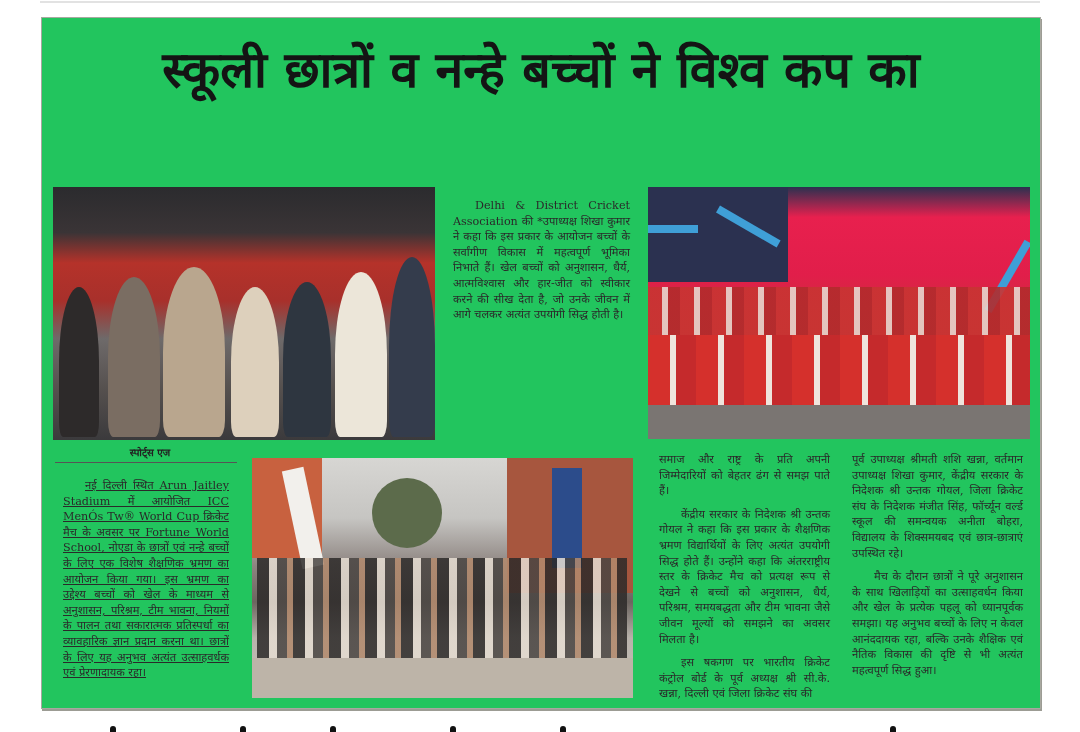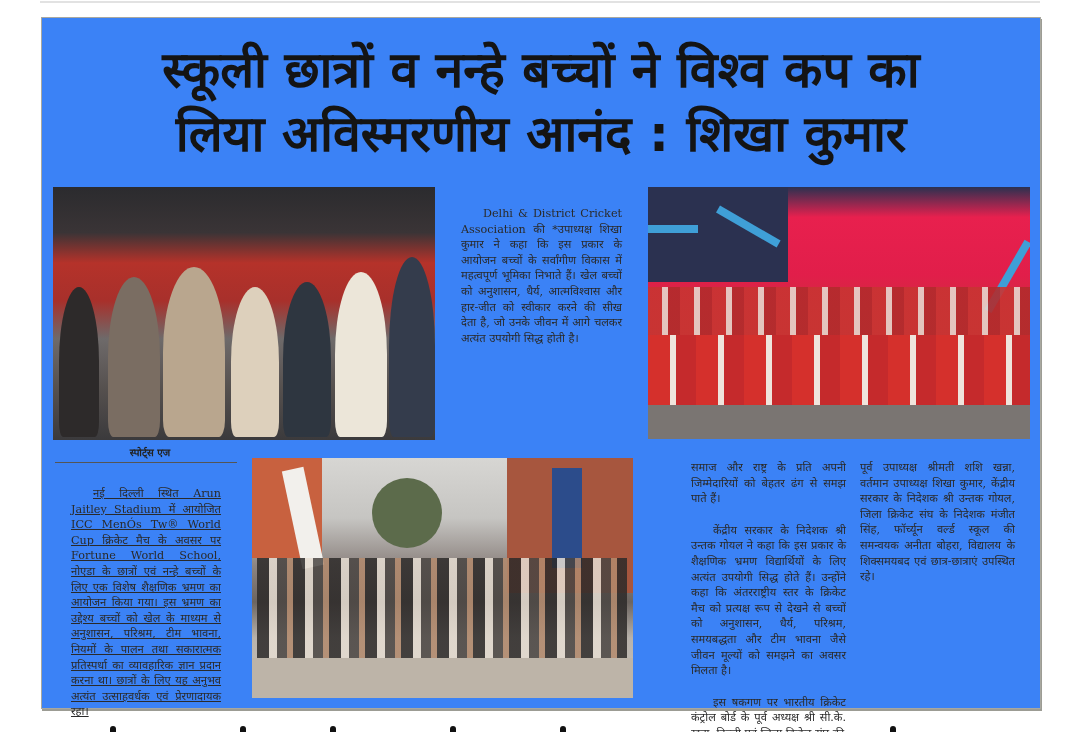--- a/index.html
+++ b/index.html
@@ -3,21 +3,21 @@
   <meta charset="utf-8">
   <style>
     html, body { margin: 0; padding: 0; }
     body {
       width: 1080px; height: 732px; background: #ffffff; position: relative; overflow: hidden;
       font-family: "DejaVu Serif", serif;
     }
     .topline { position: absolute; left: 40px; top: 1px; width: 1000px; height: 2px; background: #e2e2e2; }
     .clip {
       position: absolute; left: 41px; top: 17px; width: 998px; height: 690px;
-      background: #3b82f6; border: 1px solid #a8a8a0;
+      background: #22c55e; border: 1px solid #a8a8a0;
       box-shadow: 1px 2px 0 #9c9c94;
     }
     .headline {
       position: absolute; left: 0; width: 998px; text-align: center;
       font-family: "DejaVu Sans", sans-serif; font-weight: bold; color: #141414;
       font-size: 50px; letter-spacing: 0px; line-height: 60px;
     }
     .h1 { top: 22px; }
     .h2 { top: 86px; }
     .photo { position: absolute; overflow: hidden; }
@@ -36,37 +36,36 @@
     .crowd { position: absolute; border-radius: 50% 50% 10% 10%; }
     .caption {
       position: absolute; left: 23px; top: 427px; width: 170px; text-align: center;
       font-family: "DejaVu Sans", sans-serif; font-weight: bold; font-size: 10px; color: #222;
     }
     .capline { position: absolute; left: 13px; top: 444px; width: 182px; height: 1px; background: #555; }
     .col {
       position: absolute; font-size: 11.2px; line-height: 15.6px; color: #2a2a2a;
       text-align: justify; font-family: "DejaVu Serif", serif;
     }
-    .col p { margin: 16px; text-indent: 22px; }
+    .col p { margin: 8px; text-indent: 22px; }
     .c1 { left: 13px; top: 452px; width: 182px; text-decoration: underline; }
     .c2 { left: 403px; top: 172px; width: 193px; }
-    .c3 { left: 633px; top: 426px; width: 187px; }
+    .c3 { left: 609px; top: 426px; width: 187px; }
     .c4 { left: 802px; top: 426px; width: 187px; }
     .bottomline { position: absolute; left: 40px; top: 722px; width: 1000px; height: 10px; overflow: hidden; }
     .bottomline span { position: absolute; top: 4px; width: 6px; height: 6px; background: #111; border-radius: 50% 50% 0 0; }
   </style>
 </head>
 <body>
 
 <div class="topline"></div>
 
 <div class="clip">
 
   <div class="headline h1">स्कूली छात्रों व नन्हे बच्चों ने विश्व कप का</div>
-  <div class="headline h2">लिया अविस्मरणीय आनंद : शिखा कुमार</div>
 
   <div class="photo ph1">
     <div class="crowd" style="left:6px;top:100px;width:40px;height:150px;background:#2d2a2a;"></div>
     <div class="crowd" style="left:55px;top:90px;width:52px;height:160px;background:#7a6d62;"></div>
     <div class="crowd" style="left:110px;top:80px;width:62px;height:170px;background:#b9a68e;"></div>
     <div class="crowd" style="left:178px;top:100px;width:48px;height:150px;background:#ddd0bc;"></div>
     <div class="crowd" style="left:230px;top:95px;width:48px;height:155px;background:#2e3640;"></div>
     <div class="crowd" style="left:282px;top:85px;width:52px;height:165px;background:#ece6d9;"></div>
     <div class="crowd" style="left:336px;top:70px;width:46px;height:180px;background:#343c4c;"></div>
   </div>
@@ -103,20 +102,21 @@
   </div>
 
   <div class="col c3">
     <p style="text-indent:0">समाज और राष्ट्र के प्रति अपनी जिम्मेदारियों को बेहतर ढंग से समझ पाते हैं।</p>
     <p>केंद्रीय सरकार के निदेशक श्री उन्तक गोयल ने कहा कि इस प्रकार के शैक्षणिक भ्रमण विद्यार्थियों के लिए अत्यंत उपयोगी सिद्ध होते हैं। उन्होंने कहा कि अंतरराष्ट्रीय स्तर के क्रिकेट मैच को प्रत्यक्ष रूप से देखने से बच्चों को अनुशासन, धैर्य, परिश्रम, समयबद्धता और टीम भावना जैसे जीवन मूल्यों को समझने का अवसर मिलता है।</p>
     <p>इस षकगण पर भारतीय क्रिकेट कंट्रोल बोर्ड के पूर्व अध्यक्ष श्री सी.के. खन्ना, दिल्ली एवं जिला क्रिकेट संघ की</p>
   </div>
 
   <div class="col c4">
     <p style="text-indent:0">पूर्व उपाध्यक्ष श्रीमती शशि खन्ना, वर्तमान उपाध्यक्ष शिखा कुमार, केंद्रीय सरकार के निदेशक श्री उन्तक गोयल, जिला क्रिकेट संघ के निदेशक मंजीत सिंह, फॉर्च्यून वर्ल्ड स्कूल की समन्वयक अनीता बोहरा, विद्यालय के शिक्समयबद एवं छात्र-छात्राएं उपस्थित रहे।</p>
+    <p>मैच के दौरान छात्रों ने पूरे अनुशासन के साथ खिलाड़ियों का उत्साहवर्धन किया और खेल के प्रत्येक पहलू को ध्यानपूर्वक समझा। यह अनुभव बच्चों के लिए न केवल आनंददायक रहा, बल्कि उनके शैक्षिक एवं नैतिक विकास की दृष्टि से भी अत्यंत महत्वपूर्ण सिद्ध हुआ।</p>
   </div>
 
 </div>
 
 <div class="bottomline">
   <span style="left:70px"></span>
     <span style="left:200px"></span>
     <span style="left:290px"></span>
   <span style="left:410px"></span>
     <span style="left:520px"></span>

